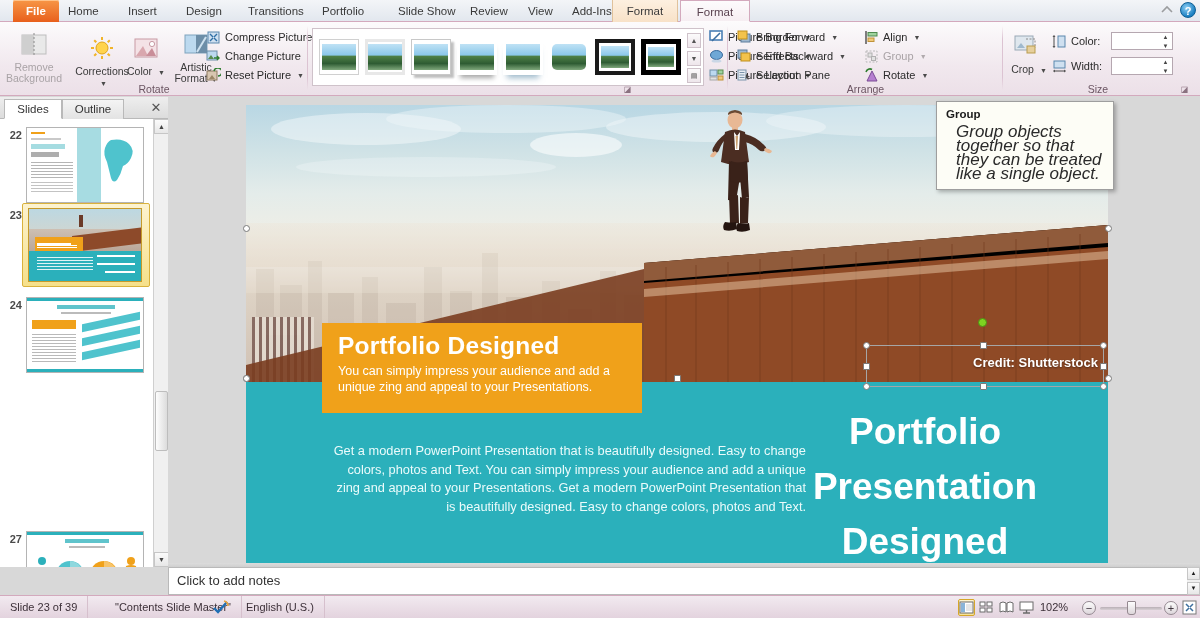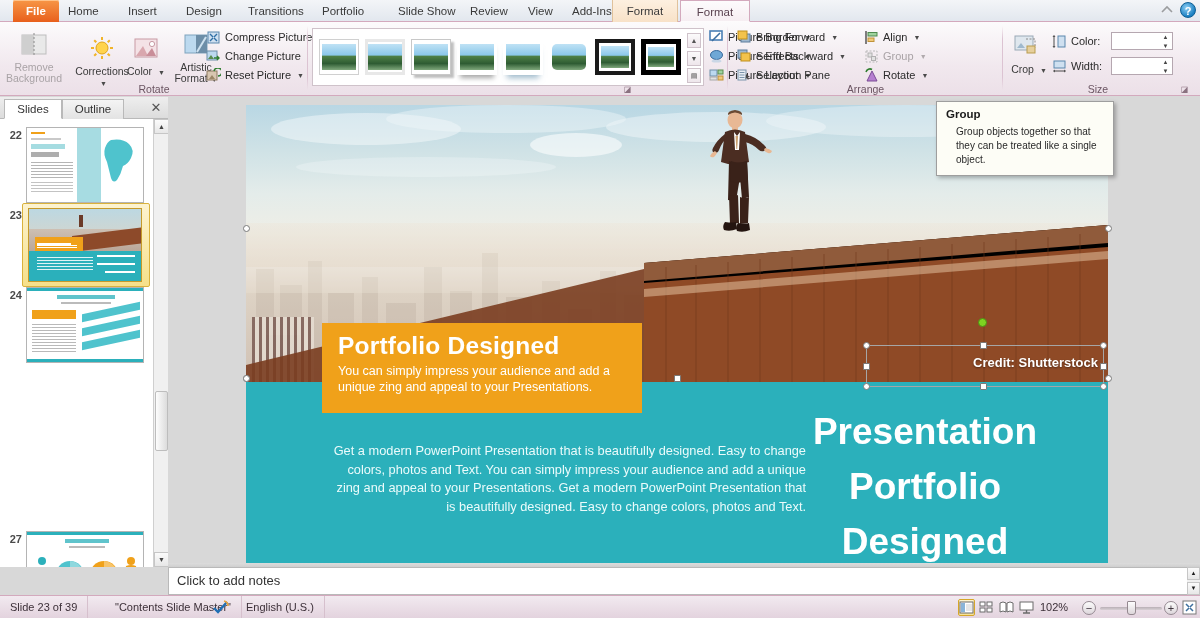--- a/index.html
+++ b/index.html
@@ -162,21 +162,21 @@
   .hnd { position:absolute; width:7px; height:7px; background:#fff;
     border:1px solid #7a7a7a; border-radius:1px; }
   .hnd.rnd { border-radius:50%; }
   .rot { position:absolute; width:9px; height:9px; border-radius:50%;
     background:#7ed321; border:1px solid #4d8f14; }
 
   
   .tooltip { position:absolute; background:#fdfdf6; border:1px solid #9e9e9e;
     box-shadow:2px 2px 4px rgba(0,0,0,.28); padding:6px 9px 8px; width:178px; }
   .tttitle { font-weight:bold; font-size:11.5px; color:#1b1b1b; margin-bottom:5px; }
-  .ttbody { font-size:10px; color:#2a2a2a; line-height:14px; padding-left:10px; }
+  .ttbody { font-size:17px; color:#2a2a2a; line-height:14px; padding-left:10px;font-style:italic; }
 
   
   .notes { position:absolute; left:168px; top:567px; width:1020px; height:28px;
     background:#fff; border:1px solid #b9b9b9; padding:5px 8px; font-size:13px; color:#333; }
   .notesgrip { position:absolute; left:168px; top:563px; width:1032px; height:4px;
     background:linear-gradient(#dcdcdc,#cfcfcf); }
   .nscroll { position:absolute; right:0; top:567px; width:13px; height:28px; background:#f0f0f0; }
 
   
   .status { position:absolute; left:0; bottom:0; width:1200px; height:23px;
@@ -540,21 +540,21 @@
         <div style="position:absolute;left:6px;bottom:42%;width:48px;height:14px;background:#f0a11a;"></div>
         <div style="position:absolute;left:8px;bottom:50%;width:34px;height:2px;background:#fff;"></div>
         <div style="position:absolute;left:8px;bottom:44%;width:40px;height:4px;background:repeating-linear-gradient(#fff 0 1px,transparent 1px 2px);"></div>
         <div style="position:absolute;left:8px;bottom:10px;width:56px;height:14px;background:repeating-linear-gradient(rgba(255,255,255,.85) 0 1px,transparent 1px 3px);"></div>
         <div style="position:absolute;right:6px;bottom:24px;width:38px;height:2.5px;background:#fff;"></div>
         <div style="position:absolute;right:6px;bottom:16px;width:38px;height:2.5px;background:#fff;"></div>
         <div style="position:absolute;right:6px;bottom:8px;width:30px;height:2.5px;background:#fff;"></div>
       </div>
     </div>
 
-    <div class="thumbrow" style="top:166px;">
+    <div class="thumbrow" style="top:176px;">
       <div class="thumbnum">24</div>
       <div class="thumbbox">
         <div style="position:absolute;left:0;top:0;width:100%;height:3px;background:#2bb0bb;"></div>
         <div style="position:absolute;left:30px;top:7px;width:58px;height:4px;background:#2bb0bb;opacity:.75;"></div>
         <div style="position:absolute;left:34px;top:14px;width:50px;height:2px;background:#bbb;"></div>
         <div style="position:absolute;left:5px;top:22px;width:44px;height:9px;background:#f0a11a;"></div>
         <div style="position:absolute;left:5px;top:36px;width:44px;height:30px;background:repeating-linear-gradient(#b9b9b9 0 1px,transparent 1px 3px);"></div>
         <div style="position:absolute;left:55px;top:20px;width:58px;height:8px;background:#4fc3cd;transform:skewY(-12deg);"></div>
         <div style="position:absolute;left:55px;top:34px;width:58px;height:8px;background:#4fc3cd;transform:skewY(-12deg);"></div>
         <div style="position:absolute;left:55px;top:48px;width:58px;height:8px;background:#4fc3cd;transform:skewY(-12deg);"></div>
@@ -698,22 +698,22 @@
       <path d="M30 52 q8 3 16 0 l1 20 q-9 3-18 0z" fill="#3a2219"></path>
       <path d="M28 86 q5 2 9 0 l1 28 -9 1z" fill="#3a2219"></path>
       <path d="M39 88 q5 2 9 0 l-1 26 -8 1z" fill="#3a2219"></path>
       <path d="M24 113 q8 1 11 0 l1 7 q-7 3-13 1 q-2-4 1-8z" fill="#241510"></path>
       <path d="M37 114 q8 1 11 0 l1 7 q-7 3-13 1 q-2-4 1-8z" fill="#241510"></path>
     </svg>
 
     <div class="tealband">
       <div class="bodytext">Get a modern PowerPoint  Presentation that is beautifully  designed. Easy to change colors, photos and Text. You can simply impress your audience and add a unique zing and appeal to your Presentations. Get a modern PowerPoint  Presentation that is beautifully  designed. Easy to change colors, photos and Text.</div>
       <div class="bigtitle">
+        <div>Portfolio</div>
         <div>Presentation</div>
-        <div>Portfolio</div>
         <div>Designed</div>
       </div>
     </div>
 
     <div class="orangebox">
       <div class="obtitle">Portfolio Designed</div>
       <div class="obbody">You can simply impress your audience and add a unique zing and appeal to your Presentations.</div>
     </div>
 
     <div class="credit">Credit: Shutterstock</div>

